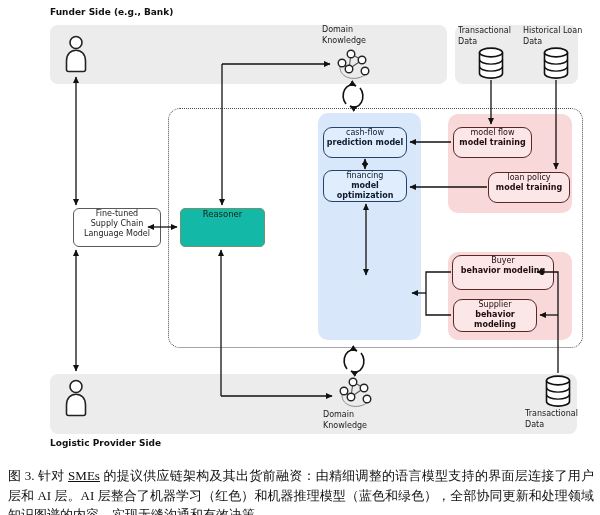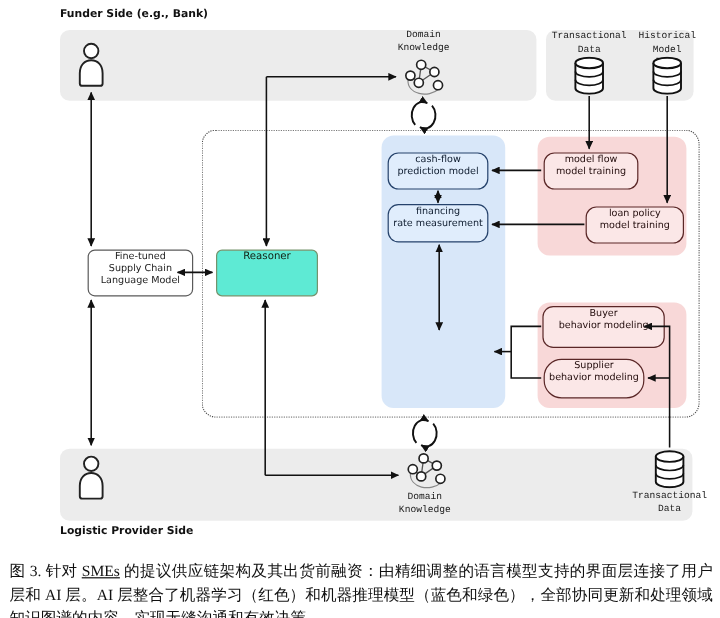--- a/index.html
+++ b/index.html
@@ -6,26 +6,26 @@
   .page{position:relative;width:600px;height:515px;background:#fff;overflow:hidden;
         font-family:"DejaVu Sans","Liberation Sans",sans-serif;color:#111;}
   .band{position:absolute;background:#ececec;border-radius:8px;}
   .side-label{position:absolute;font-size:9px;font-weight:bold;color:#111;white-space:nowrap;}
   .dashed-box{position:absolute;border:1.6px dotted #4d4d4d;border-radius:12px;}
   .panel{position:absolute;border-radius:10px;}
   .panel.blue{background:#d8e7f9;}
   .panel.pink{background:#f8d8d8;}
   .node{position:absolute;display:flex;flex-direction:column;align-items:center;justify-content:flex-start;
         text-align:center;border-radius:9px;font-size:8px;line-height:10px;box-sizing:border-box;}
-  .node .b{font-weight:normal;}
+  .node .b{font-weight:bold;}
   .node.bluebox{background:#e0edfc;border:1.2px solid #25426b;color:#0d1b2e;}
   .node.pinkbox{background:#fbe7e7;border:1.2px solid #5a2727;color:#220c0c;}
-  .node.greenbox{background:#5eead4;border:1.2px solid #74936c;border-radius:5px;font-size:8.5px;color:#122012;}
+  .node.greenbox{background:#14b8a6;border:1.2px solid #74936c;border-radius:5px;font-size:8.5px;color:#122012;}
   .node.whitebox{background:#fff;border:1.2px solid #5a5a5a;border-radius:6px;color:#222;}
-  .iconlabel{position:absolute;font-size:8px;line-height:10.5px;text-align:center;color:#1a1a1a;font-family:Liberation Mono, monospace;}
+  .iconlabel{position:absolute;font-size:8px;line-height:10.5px;text-align:left;color:#1a1a1a;}
   svg.overlay{position:absolute;left:0;top:0;pointer-events:none;}
   .caption{position:absolute;left:8px;top:453px;width:586px;
            font-family:"Liberation Serif","DejaVu Serif",serif;font-size:13px;line-height:19.5px;
            text-align:justify;color:#101010;}
   .caption .u{text-decoration:underline;}
 </style>
 </head>
 <body>
 
 <div class="page">
@@ -45,21 +45,21 @@
 
   <div class="iconlabel" style="left:322px;top:25px;width:62px;">
     <div>Domain</div>
     <div>Knowledge</div>
   </div>
   <div class="iconlabel" style="left:458px;top:26px;width:66px;">
     <div>Transactional</div>
     <div>Data</div>
   </div>
   <div class="iconlabel" style="left:523px;top:26px;width:66px;">
-    <div>Historical Model</div>
+    <div>Historical Loan</div>
     <div>Data</div>
   </div>
   <div class="iconlabel" style="left:323px;top:410px;width:62px;">
     <div>Domain</div>
     <div>Knowledge</div>
   </div>
   <div class="iconlabel" style="left:525px;top:409px;width:66px;">
     <div>Transactional</div>
     <div>Data</div>
   </div>
@@ -72,36 +72,36 @@
   <div class="node greenbox" style="left:180px;top:208px;width:85px;height:39px;">
     <span>Reasoner</span>
   </div>
 
   <div class="node bluebox" style="left:323px;top:127px;width:84px;height:31px;">
     <span>cash-flow</span>
     <span class="b">prediction model</span>
   </div>
   <div class="node bluebox" style="left:323px;top:170px;width:84px;height:32px;">
     <span>financing</span>
-    <span class="b">rate measurement</span>
+    <span class="b">model optimization</span>
   </div>
 
   <div class="node pinkbox" style="left:453px;top:127px;width:79px;height:31px;">
     <span>model flow</span>
     <span class="b">model training</span>
   </div>
   <div class="node pinkbox" style="left:488px;top:172px;width:82px;height:31px;">
     <span>loan policy</span>
     <span class="b">model training</span>
   </div>
   <div class="node pinkbox" style="left:452px;top:255px;width:102px;height:35px;">
     <span>Buyer</span>
     <span class="b">behavior modeling</span>
   </div>
-  <div class="node pinkbox" style="left:453px;top:299px;width:84px;height:33px;border-radius:15px;">
+  <div class="node pinkbox" style="left:453px;top:299px;width:84px;height:33px;">
     <span>Supplier</span>
     <span class="b">behavior modeling</span>
   </div>
 
   <svg class="overlay" width="600" height="515" viewBox="0 0 600 515">
     <defs>
       <marker id="ah" markerUnits="userSpaceOnUse" markerWidth="7" markerHeight="6.4" refX="6.4" refY="3.2" orient="auto-start-reverse">
         <path d="M0,0 L7,3.2 L0,6.4 Z" fill="#111"></path>
       </marker>
       <symbol id="sym-person" viewBox="0 0 26 39">

